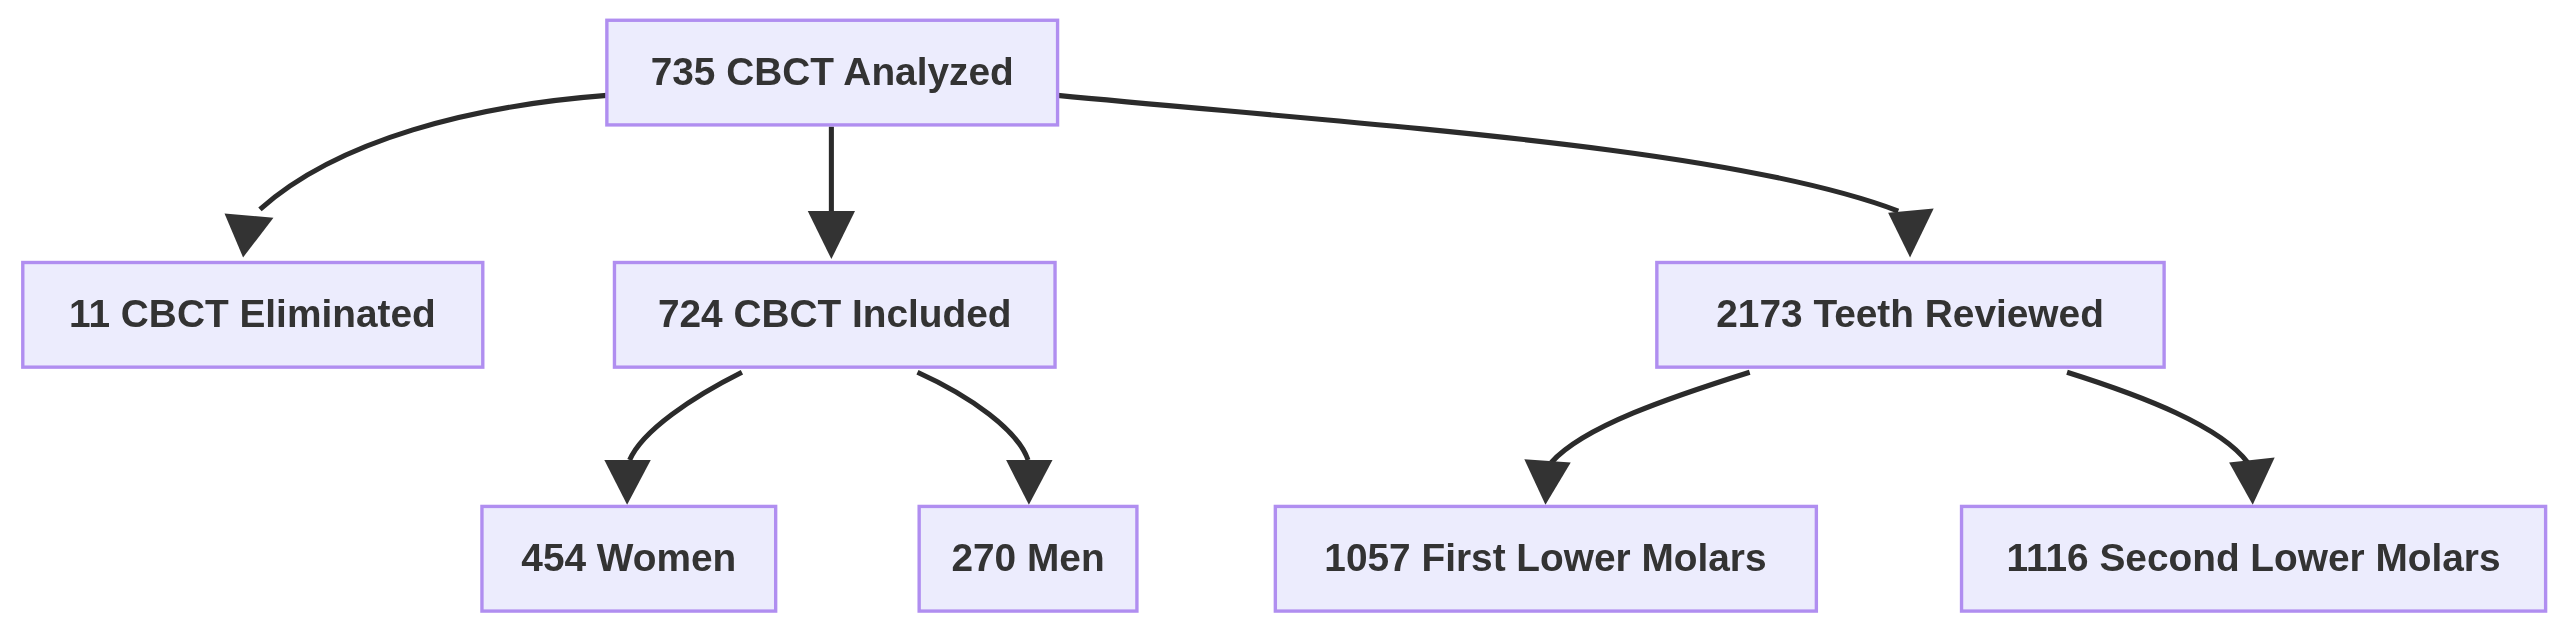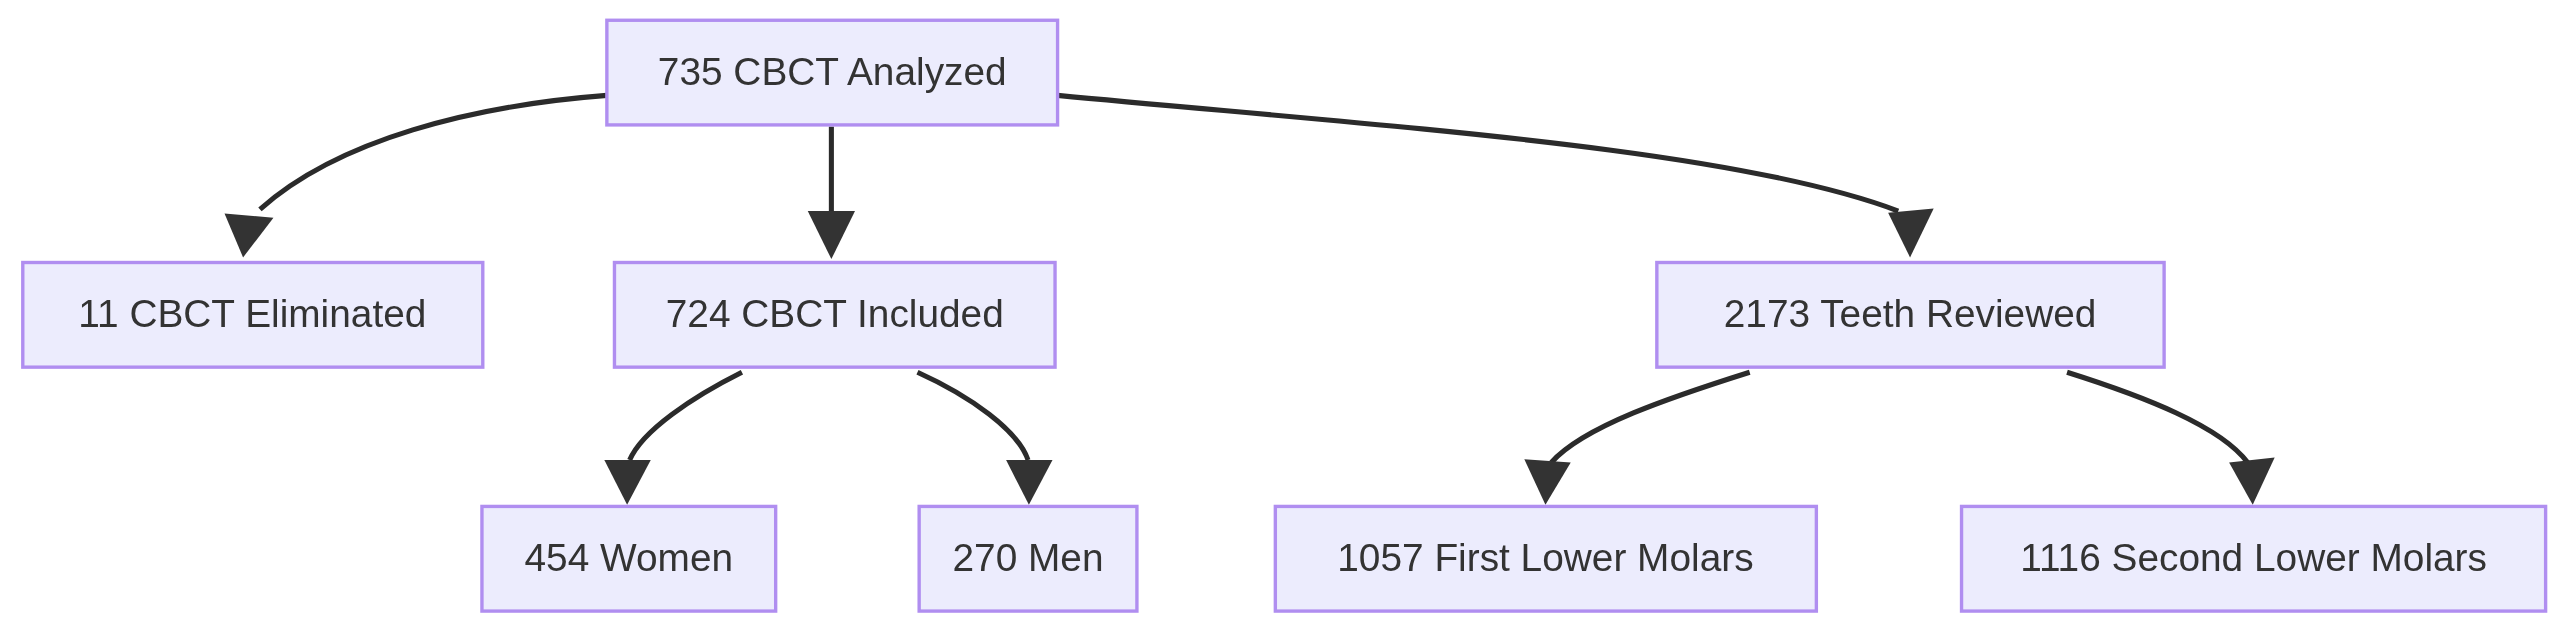--- a/index.html
+++ b/index.html
@@ -11,20 +11,21 @@
     width: 2576px;
     height: 644px;
     font-family: "Liberation Sans", sans-serif;
     overflow: hidden;
   }
   #flowchart-root {
     position: relative;
     width: 2576px;
     height: 644px;
     background: #ffffff;
+    font-weight: bold;
   }
   svg.flow-svg {
     position: absolute;
     top: 0;
     left: 0;
     width: 2576px;
     height: 644px;
     display: block;
   }
   .node-box {

